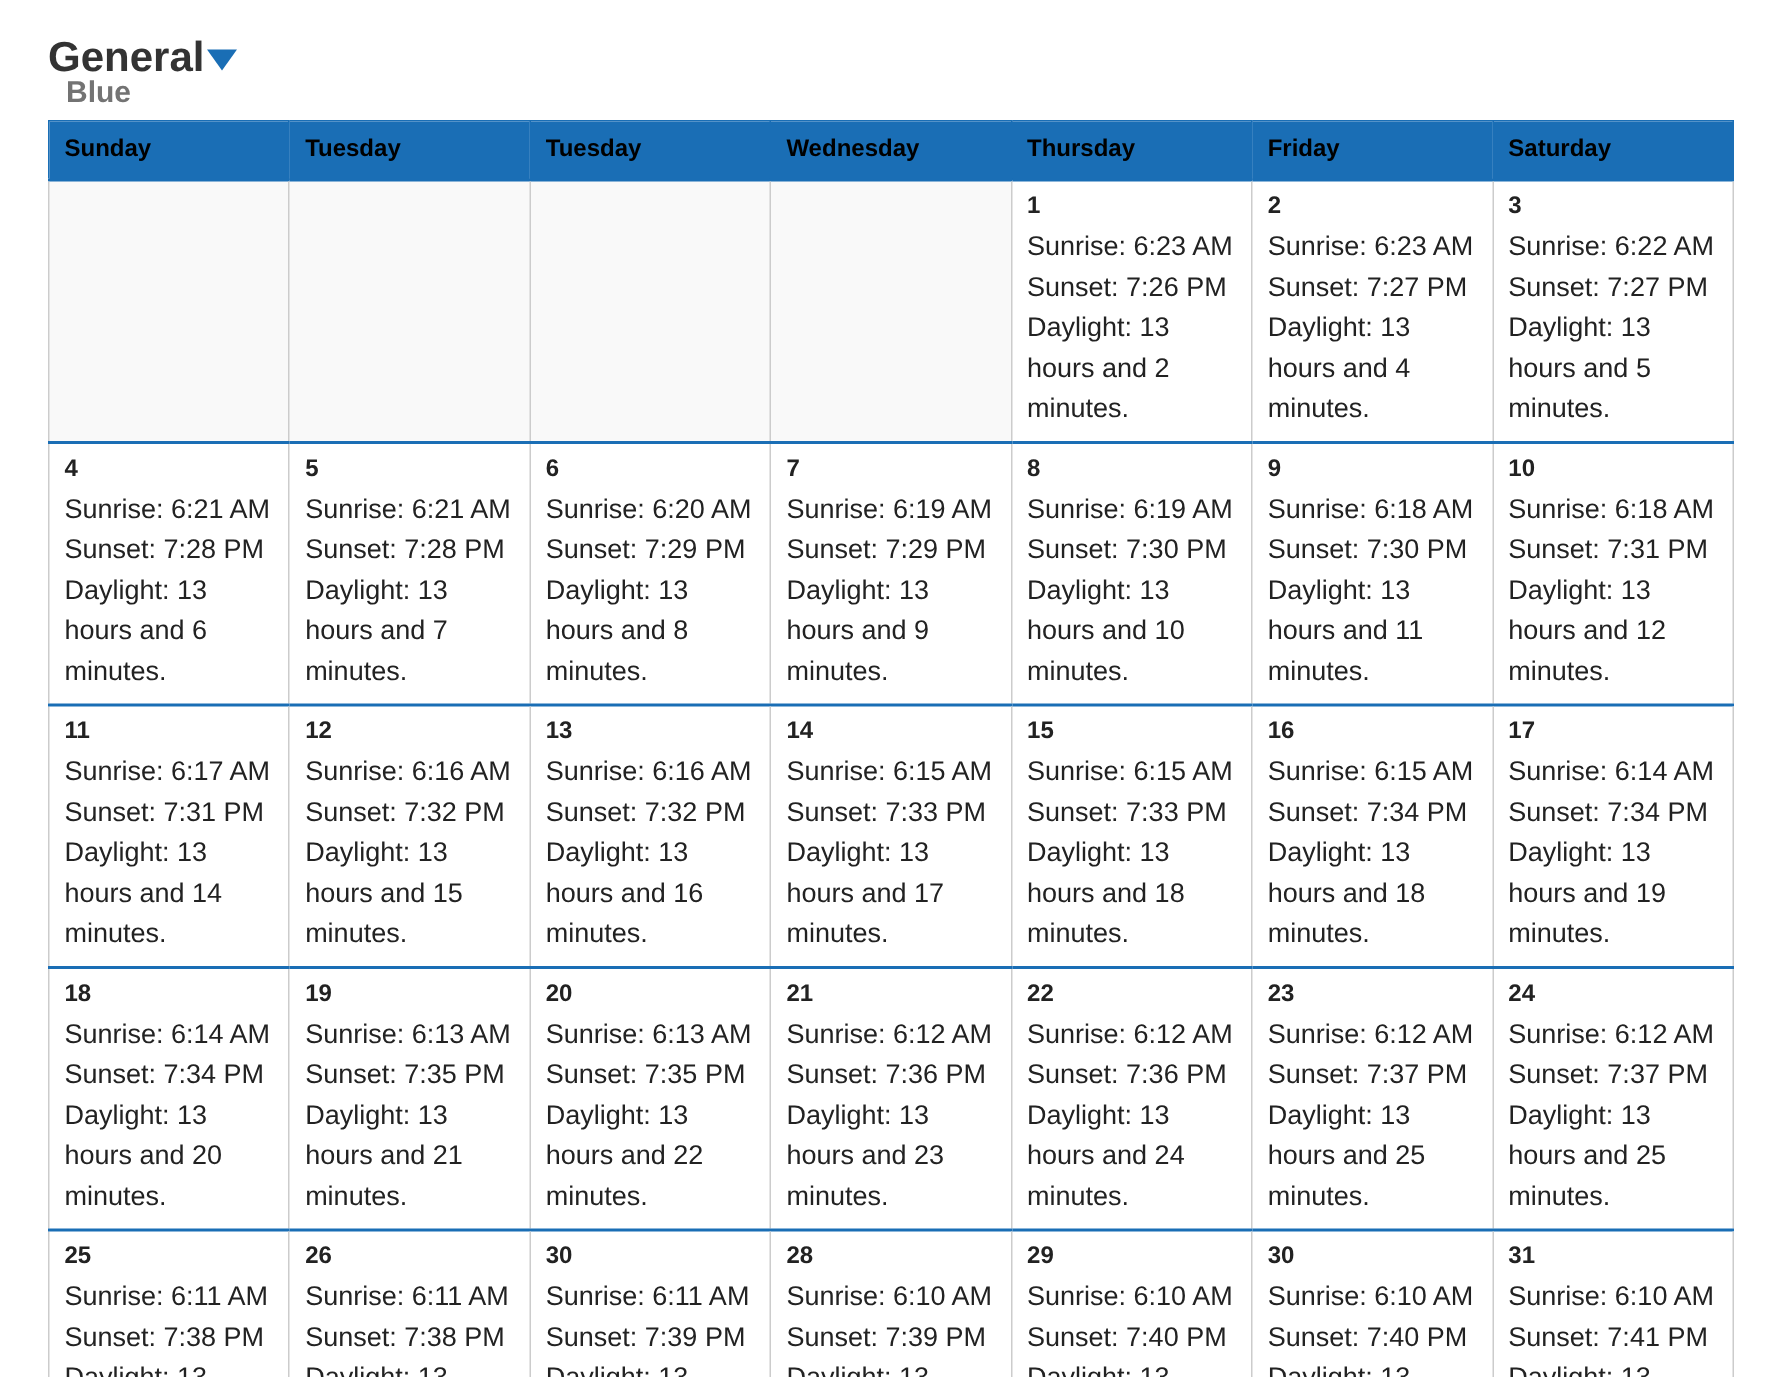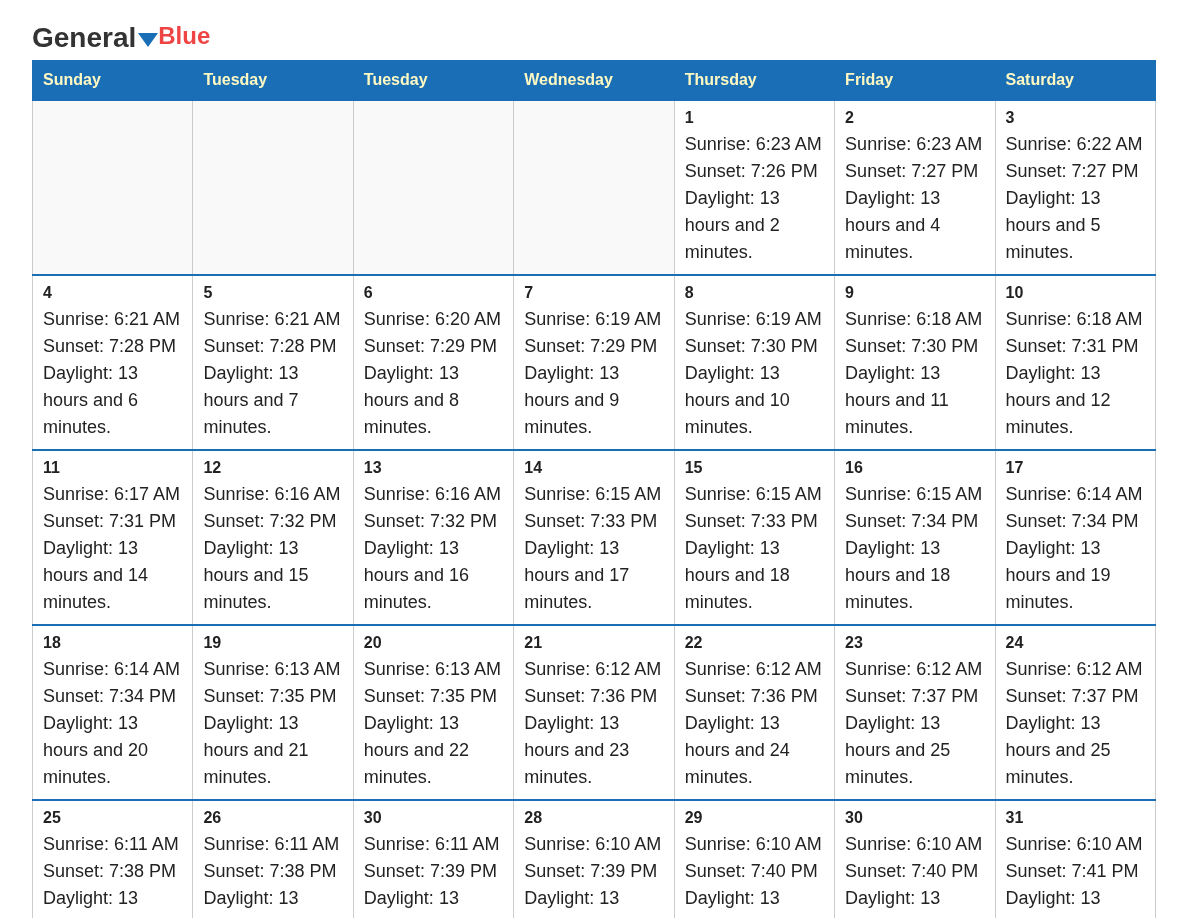--- a/index.html
+++ b/index.html
@@ -11,43 +11,45 @@
       min-height: 918px;
     }
     .header {
       display: flex;
       justify-content: space-between;
       align-items: flex-start;
       margin-bottom: 8px;
     }
     .logo {
       display: flex;
+      flex-direction: column;
       align-items: flex-start;
     }
     .logo-text {
       font-size: 28px;
       font-weight: bold;
       color: #333;
       line-height: 1;
     }
     .logo-triangle {
       display: inline-block;
       width: 0;
       height: 0;
       border-left: 10px solid transparent;
       border-right: 10px solid transparent;
       border-top: 14px solid #1a6eb5;
       margin-left: 2px;
       vertical-align: middle;
     }
     .logo-line2 {
-      font-size: 24px;
-      font-weight: bold;
-      color: #ef4444;
+      font-size: 20px;
+      font-weight: bold;
+      color: #737373;
       line-height: 1;
+      margin-left: 12px;
     }
     .title-block {
       text-align: right;
     }
     .month-title {
       font-size: 52px;
       font-weight: bold;
       color: #222;
       line-height: 1.1;
     }
@@ -56,21 +58,21 @@
       color: #444;
       margin-top: 4px;
     }
     .calendar {
       width: 100%;
       border-collapse: collapse;
       margin-top: 8px;
     }
     .calendar th {
       background: #1a6eb5;
-      color: #fef9c3;
+      color: #000000;
       font-size: 16px;
       font-weight: bold;
       padding: 10px 10px;
       text-align: left;
       border: 1px solid #1a6eb5;
     }
     .calendar td {
       vertical-align: top;
       padding: 8px 10px;
       border: 1px solid #ccc;

